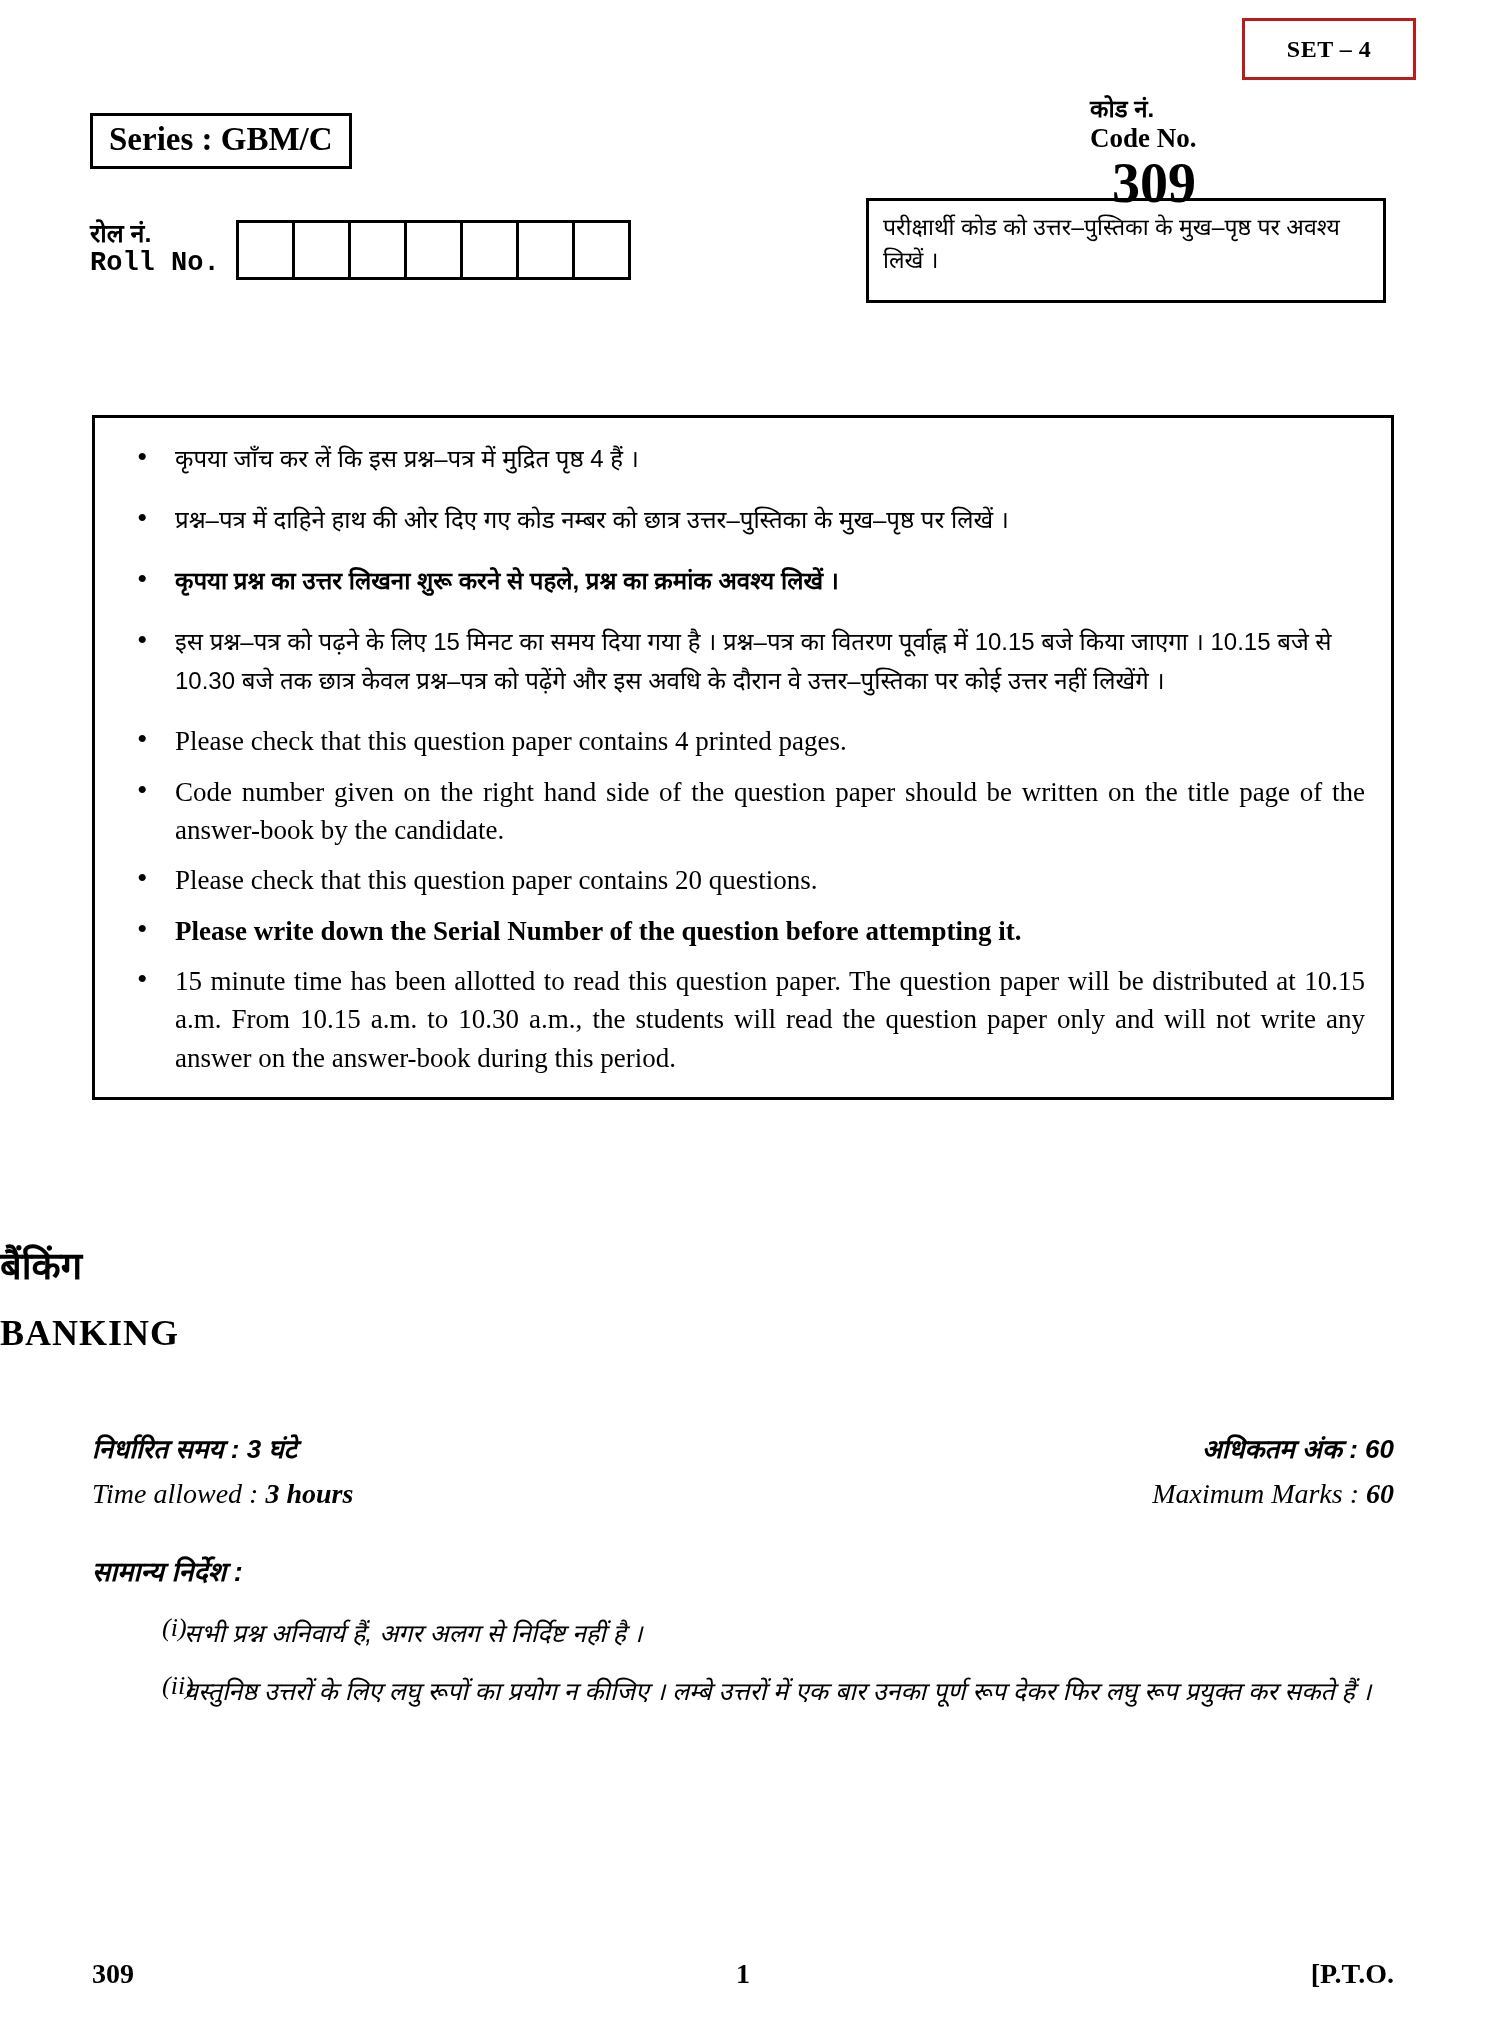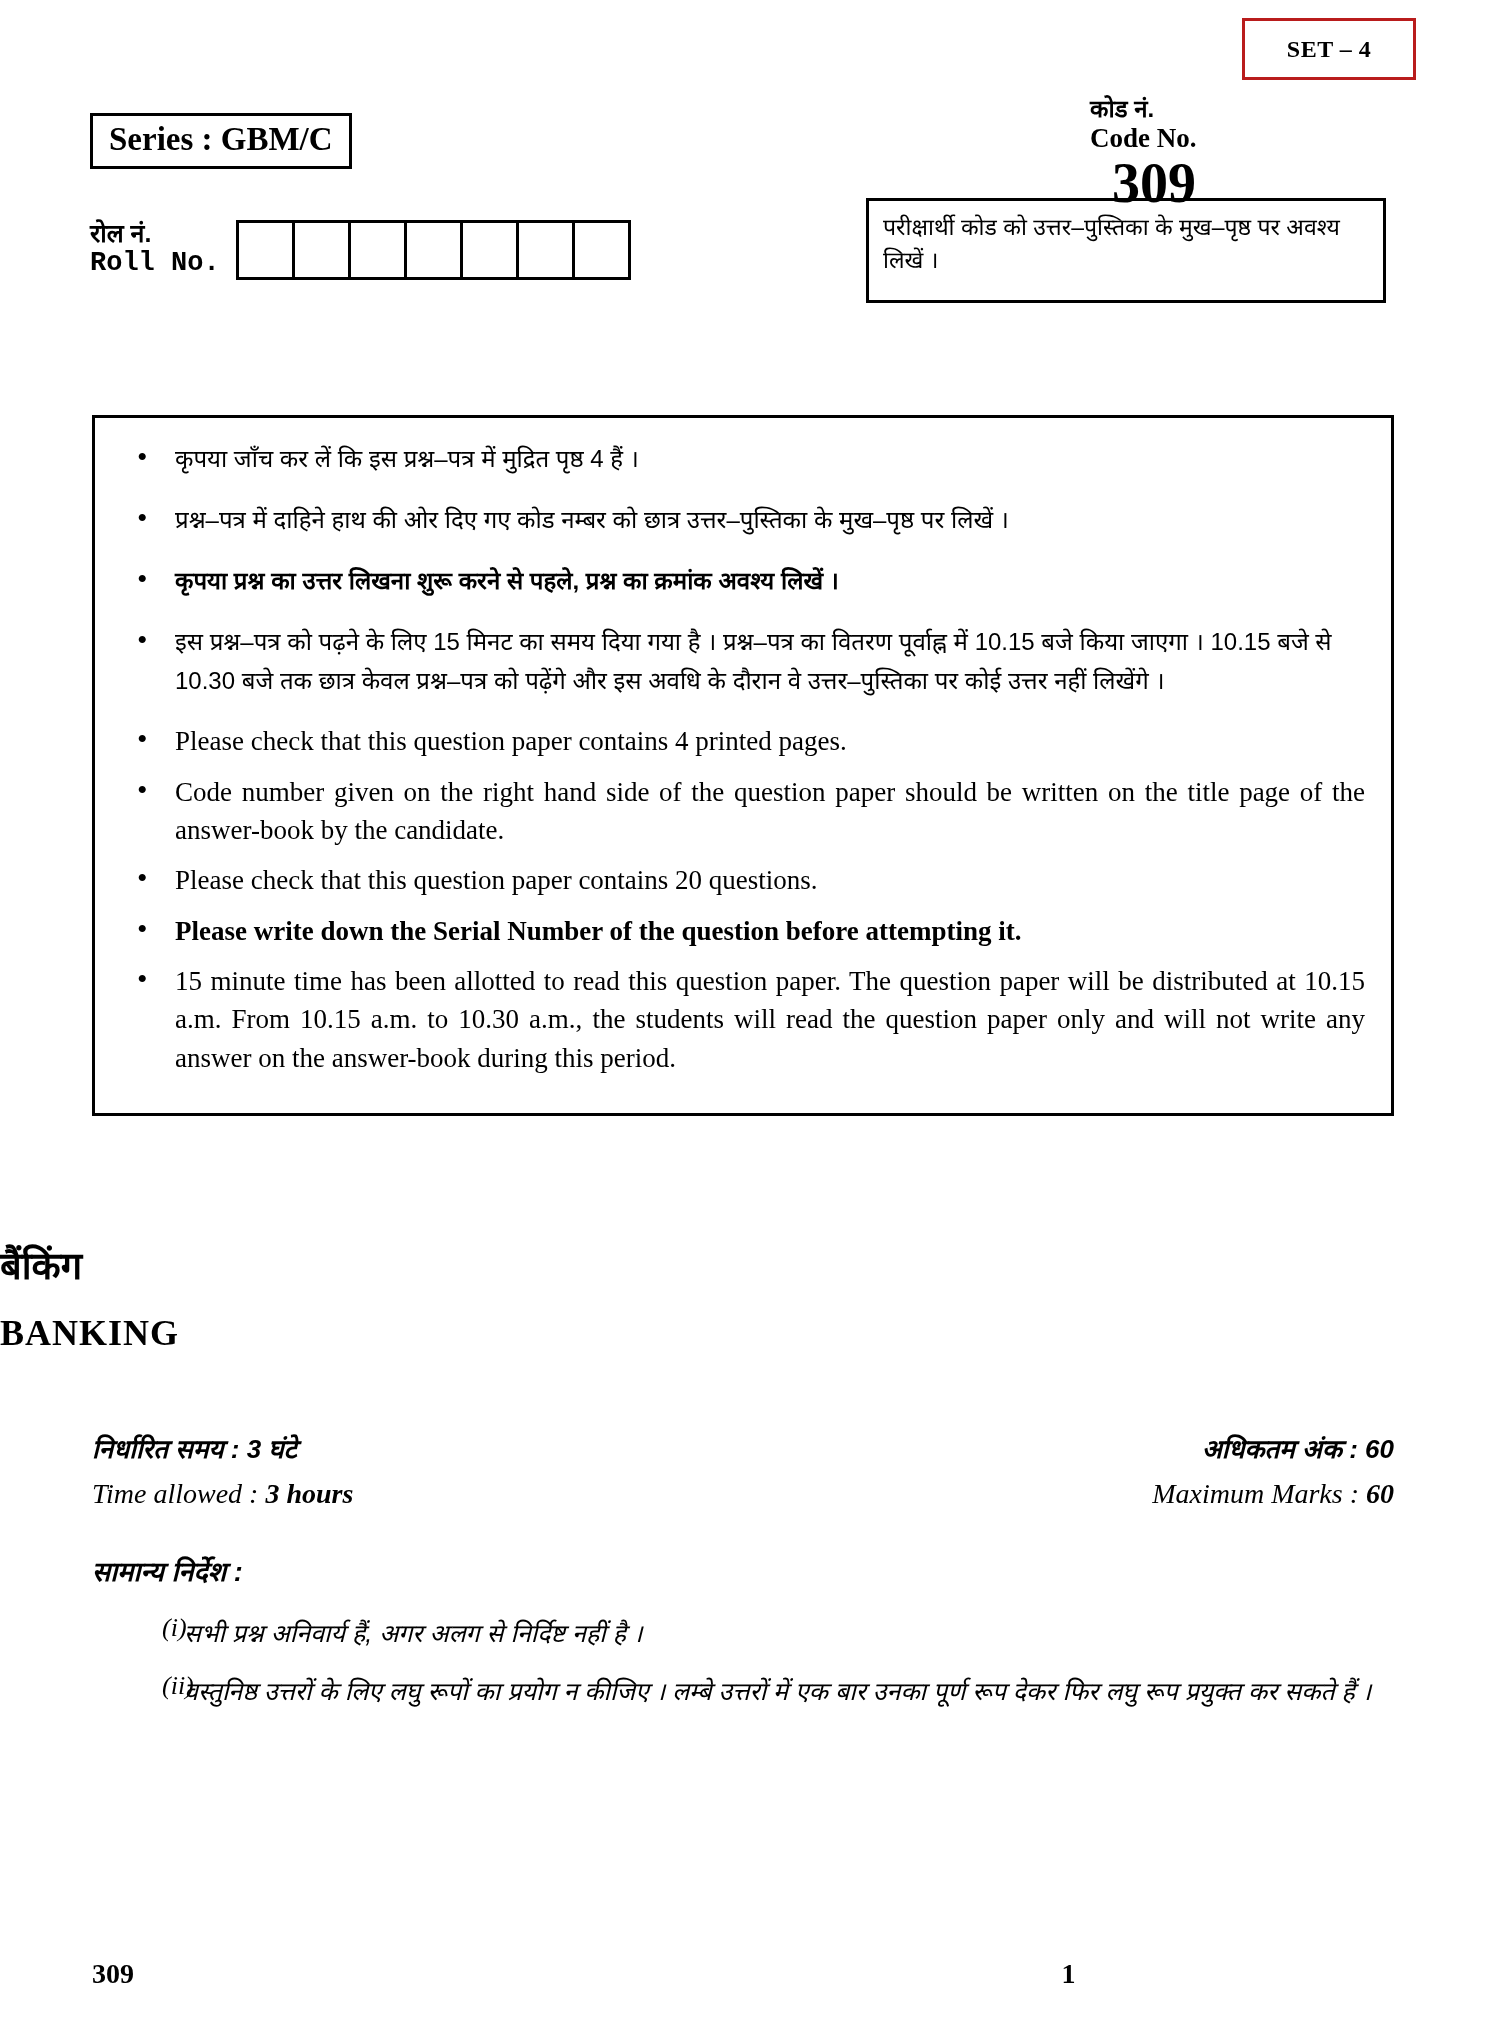--- a/index.html
+++ b/index.html
@@ -141,21 +141,21 @@
   .cand-en .l2 { display: block; }
 
   
   .instr-box {
     position: absolute;
     top: 415px;
     left: 92px;
     width: 1302px;
     border: 3px solid #000;
     box-sizing: border-box;
-    padding: 22px 26px 24px 18px;
+    padding: 22px 26px 8px 18px;
   }
   ul.instr-list {
     list-style: none;
     margin: 0;
     padding: 0;
   }
   ul.instr-list li {
     position: relative;
     padding-left: 62px;
     margin-bottom: 18px;
@@ -388,15 +388,16 @@
         <div class="gen-item">
           <div class="gen-num">(ii)</div>
           <div class="gen-text">वस्तुनिष्ठ उत्तरों के लिए लघु रूपों का प्रयोग न कीजिए । लम्बे उत्तरों में एक बार उनका पूर्ण रूप देकर फिर लघु रूप प्रयुक्त कर सकते हैं ।</div>
         </div>
       </div>
   </div>
 
   <div class="footer">
     <div class="footer-left">309</div>
     <div class="footer-center">1</div>
+    <div class="footer-right">[P.T.O.</div>
   </div>
 
 </div>
 
 </body></html>

